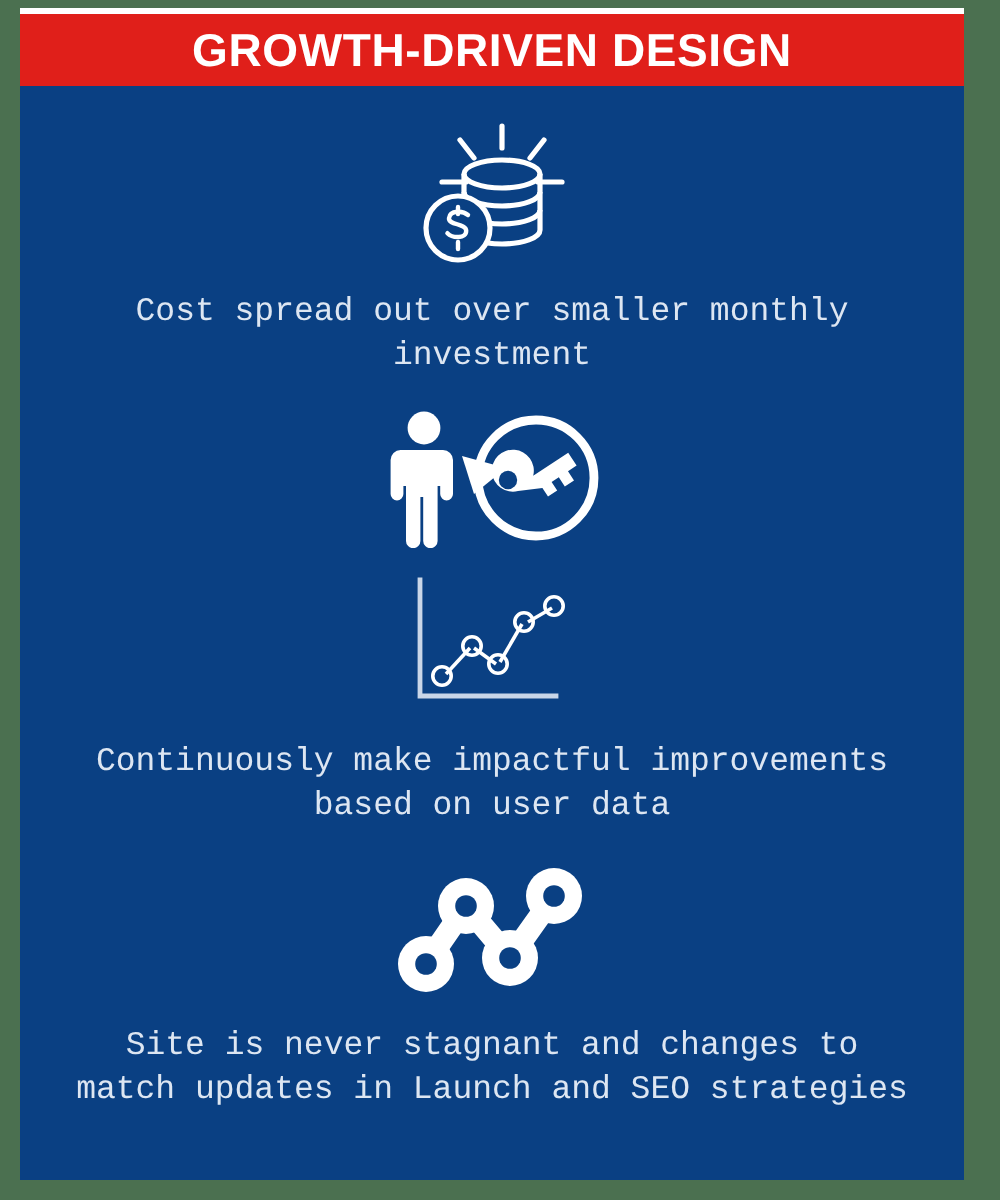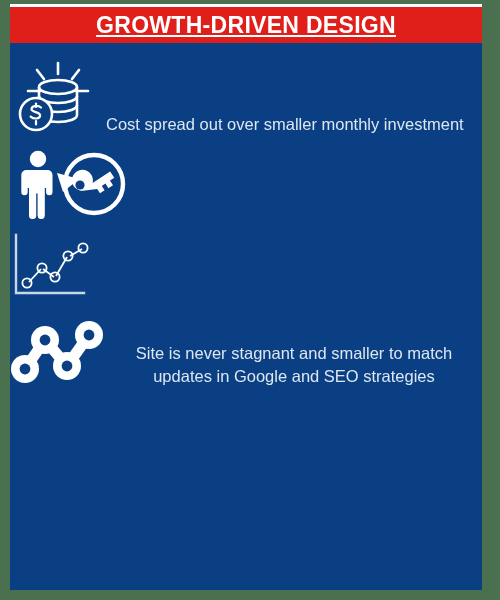--- a/index.html
+++ b/index.html
@@ -41,36 +41,36 @@
     justify-content: center;
   }
 
   .header-title {
     color: #ffffff;
     font-size: 23px;
     font-weight: bold;
     letter-spacing: 0.3px;
     line-height: 1;
     white-space: nowrap;
-    text-decoration: underline;
   }
 
   .body-area {
     flex: 1 1 auto;
     display: flex;
     flex-direction: column;
     align-items: center;
     padding-top: 16px;
   }
 
   .item {
     width: 100%;
     display: flex;
-    flex-direction: row;
-    align-items: flex-end;
+    flex-direction: column;
+    align-items: center;
+    font-family: Liberation Mono, monospace;
   }
 
   .icon-wrap {
     display: flex;
     align-items: center;
     justify-content: center;
     height: 72px;
   }
 
   .item-text {
@@ -162,20 +162,21 @@
               <line x1="46" y1="43" x2="57" y2="24"></line>
               <line x1="60" y1="23" x2="72" y2="16"></line>
               <circle cx="17" cy="50" r="4.6"></circle>
               <circle cx="32" cy="35" r="4.6"></circle>
               <circle cx="45" cy="44" r="4.6"></circle>
               <circle cx="58" cy="23" r="4.6"></circle>
               <circle cx="73" cy="15" r="4.6"></circle>
             </g>
           </svg>
         </div>
+        <div class="item-text">Continuously make impactful improvements based on user data</div>
       </div>
 
       <div class="item item-4">
         <div class="icon-wrap">
           <svg width="96" height="66" viewBox="0 0 96 66">
             <g stroke="#ffffff" stroke-width="11" fill="none" stroke-linecap="round">
               <line x1="15" y1="50" x2="35" y2="21"></line>
               <line x1="35" y1="21" x2="57" y2="47"></line>
               <line x1="57" y1="47" x2="79" y2="16"></line>
             </g>
@@ -186,18 +187,18 @@
               <circle cx="79" cy="16" r="14"></circle>
             </g>
             <g fill="#0a4083">
               <circle cx="15" cy="50" r="5.4"></circle>
               <circle cx="35" cy="21" r="5.4"></circle>
               <circle cx="57" cy="47" r="5.4"></circle>
               <circle cx="79" cy="16" r="5.4"></circle>
             </g>
           </svg>
         </div>
-        <div class="item-text">Site is never stagnant and smaller to match updates in Google and SEO strategies</div>
+        <div class="item-text">Site is never stagnant and changes to match updates in Launch and SEO strategies</div>
       </div>
 
     </div>
   </div>
 </div>
 
 </body></html>

